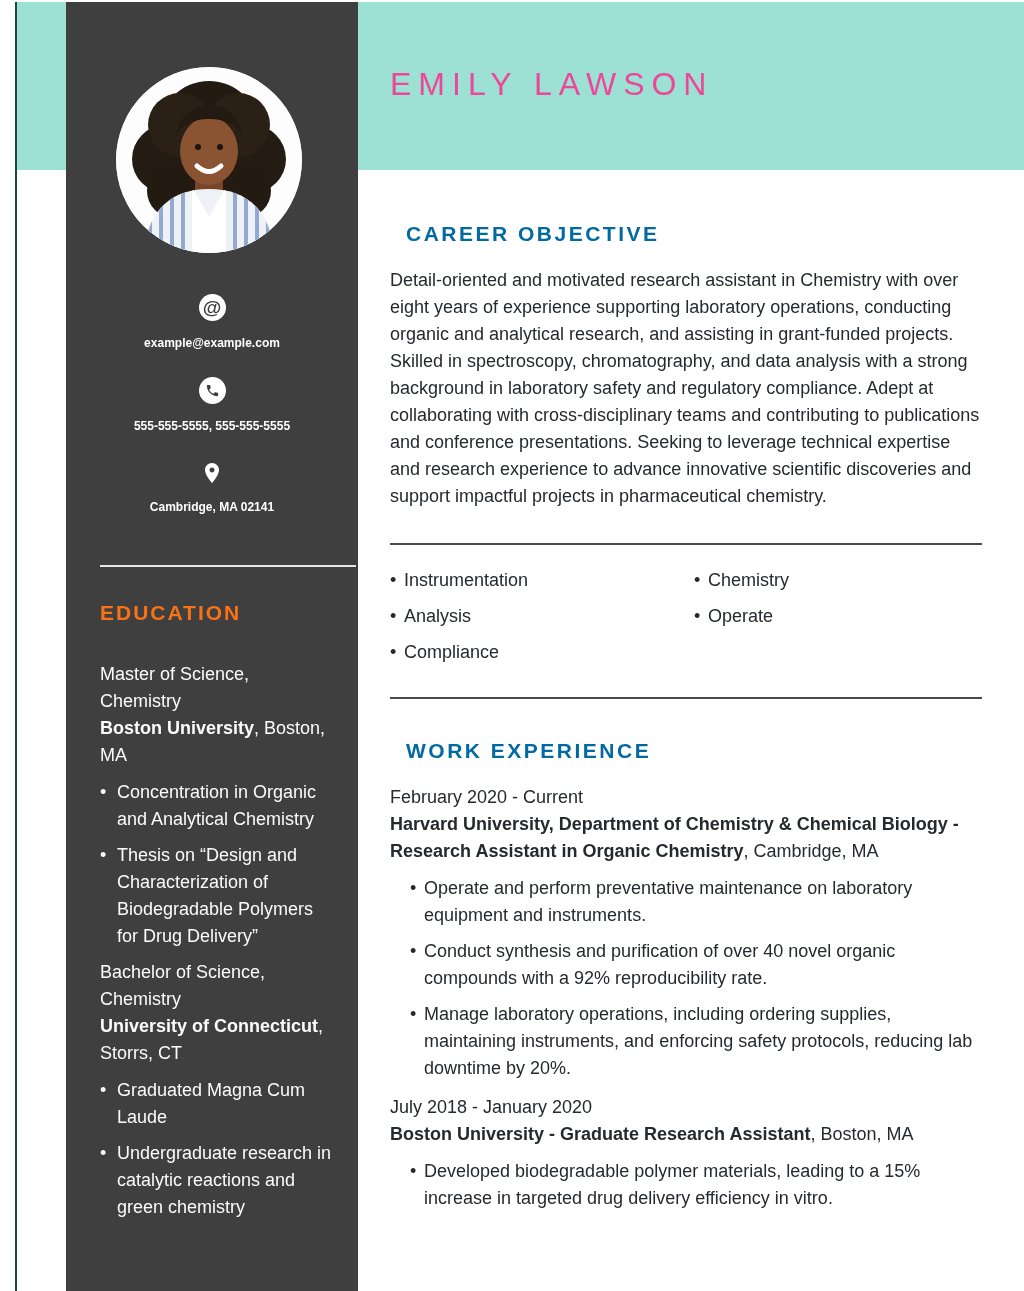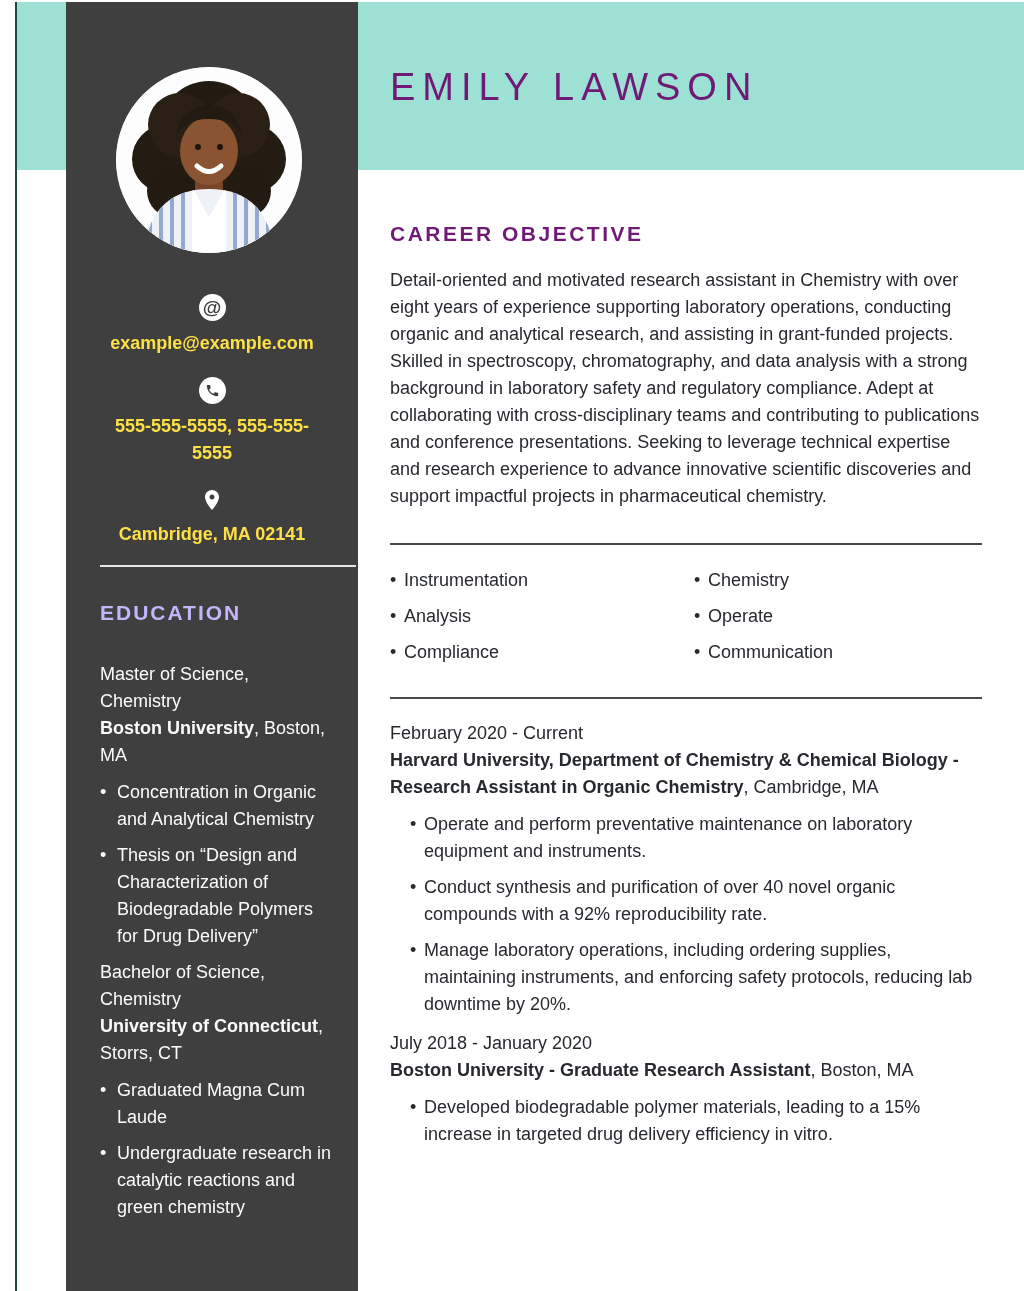--- a/index.html
+++ b/index.html
@@ -14,50 +14,50 @@
   
   .teal-band { position:absolute; left:17px; top:2px; width:1007px; height:168px; background:#9de1d5; }
   
   .sidebar { position:absolute; left:66px; top:2px; width:292px; height:1289px; background:#3f3f3f; color:#fbfbfb; }
   
   .photo { position:absolute; left:50px; top:65px; width:186px; height:186px; border-radius:50%; overflow:hidden; background:#fdfdfd; }
   .photo svg { display:block; width:186px; height:186px; }
   
   .name {
     position:absolute; left:390px; top:66px;
-    font-size:38px; font-weight:500; letter-spacing:7px; color:#701a75; white-space:nowrap;
+    font-size:32px; font-weight:500; letter-spacing:7px; color:#ec4899; white-space:nowrap;
   }
   
   .contact { position:absolute; left:0; top:292px; width:292px; text-align:center; }
-  .contact .txt { width:208px; margin:9px auto 0; font-size:18px; font-weight:700; line-height:27px; color:#fde047; }
+  .contact .txt { width:208px; margin:9px auto 0; font-size:12px; font-weight:700; line-height:27px; color:#ffffff; }
   .icon-wrap { display:flex; justify-content:center; }
   .at-circle {
     width:27px; height:27px; border-radius:50%; background:#ffffff; color:#3f3f3f;
     font-size:19px; font-weight:700; line-height:27px; text-align:center; margin:0 auto;
   }
   .at-circle::before { content:"@"; }
   .circle-icon { width:27px; height:27px; border-radius:50%; background:#ffffff; margin:0 auto; display:flex; align-items:center; justify-content:center; }
   .circle-icon svg { width:15px; height:15px; }
   .pin-icon { margin:0 auto; width:24px; height:30px; }
   .mt20 { margin-top:20px; }
   .mt18 { margin-top:18px; }
   
   .side-divider { position:absolute; left:34px; top:563px; width:256px; height:0; border-top:2px solid #e6e6e6; }
   
   .edu { position:absolute; left:34px; top:599px; width:234px; }
-  .side-h { font-size:21px; font-weight:700; letter-spacing:2px; color:#c4b5fd; }
+  .side-h { font-size:21px; font-weight:700; letter-spacing:2px; color:#f97316; }
   .edu-entry { margin-top:36px; font-size:18px; line-height:27px; }
   .edu-entry .degree { font-weight:400; }
   .edu-entry .b { font-weight:700;text-align:right; }
   .side-bullets { list-style:none; margin-top:10px; }
   .side-bullets li { position:relative; padding-left:17px; margin-bottom:9px; font-size:18px; line-height:27px; }
   .side-bullets li > .blt::before { content:"•"; position:absolute; left:0; top:0; }
   
   .main { position:absolute; left:390px; top:170px; width:592px; color:#26292e; }
-  .main-h { font-size:21px; font-weight:700; letter-spacing:2.5px; color:#701a75; }
+  .main-h { font-size:21px; font-weight:700; letter-spacing:2.5px; color:#0369a1;margin-left:16px; }
   .objective-h { margin-top:52px; }
   .objective-p { margin-top:21px; font-size:18px; line-height:27px; }
   .divider { margin-top:33px; border-top:2px solid #4a4a4a; }
   .cq-h { margin-top:39px; }
   .skills { margin-top:22px; display:grid; grid-template-columns:304px auto; row-gap:9px; }
   .skill { position:relative; padding-left:14px; font-size:18px; line-height:27px; }
   .skill .blt::before { content:"•"; position:absolute; left:0; top:0; }
   .divider2 { margin-top:31px; border-top:2px solid #4a4a4a; }
   .we-h { margin-top:40px; }
   .job { margin-top:21px; }
@@ -180,25 +180,25 @@
     <p class="objective-p">Detail-oriented and motivated research assistant in Chemistry with over eight years of experience supporting laboratory operations, conducting organic and analytical research, and assisting in grant-funded projects. Skilled in spectroscopy, chromatography, and data analysis with a strong background in laboratory safety and regulatory compliance. Adept at collaborating with cross-disciplinary teams and contributing to publications and conference presentations. Seeking to leverage technical expertise and research experience to advance innovative scientific discoveries and support impactful projects in pharmaceutical chemistry.</p>
 
     <div class="divider"></div>
 
     <div class="skills">
       <div class="skill"><span class="blt"></span><span>Instrumentation</span></div>
       <div class="skill"><span class="blt"></span><span>Chemistry</span></div>
       <div class="skill"><span class="blt"></span><span>Analysis</span></div>
       <div class="skill"><span class="blt"></span><span>Operate</span></div>
       <div class="skill"><span class="blt"></span><span>Compliance</span></div>
-      <div class="skill"><span class="blt"></span><span>Communication</span></div>
     </div>
 
     <div class="divider2"></div>
 
+    <h2 class="main-h we-h">WORK EXPERIENCE</h2>
 
     <div class="job">
       <div class="dates">February 2020 - Current</div>
       <div class="title"><span class="b">Harvard University, Department of Chemistry &amp; Chemical Biology - Research Assistant in Organic Chemistry</span><span>, Cambridge, MA</span></div>
       <ul class="job-bullets">
         <li><span class="blt"></span><span>Operate and perform preventative maintenance on laboratory equipment and instruments.</span></li>
         <li><span class="blt"></span><span>Conduct synthesis and purification of over 40 novel organic compounds with a 92% reproducibility rate.</span></li>
         <li><span class="blt"></span><span>Manage laboratory operations, including ordering supplies, maintaining instruments, and enforcing safety protocols, reducing lab downtime by 20%.</span></li>
       </ul>
     </div>

